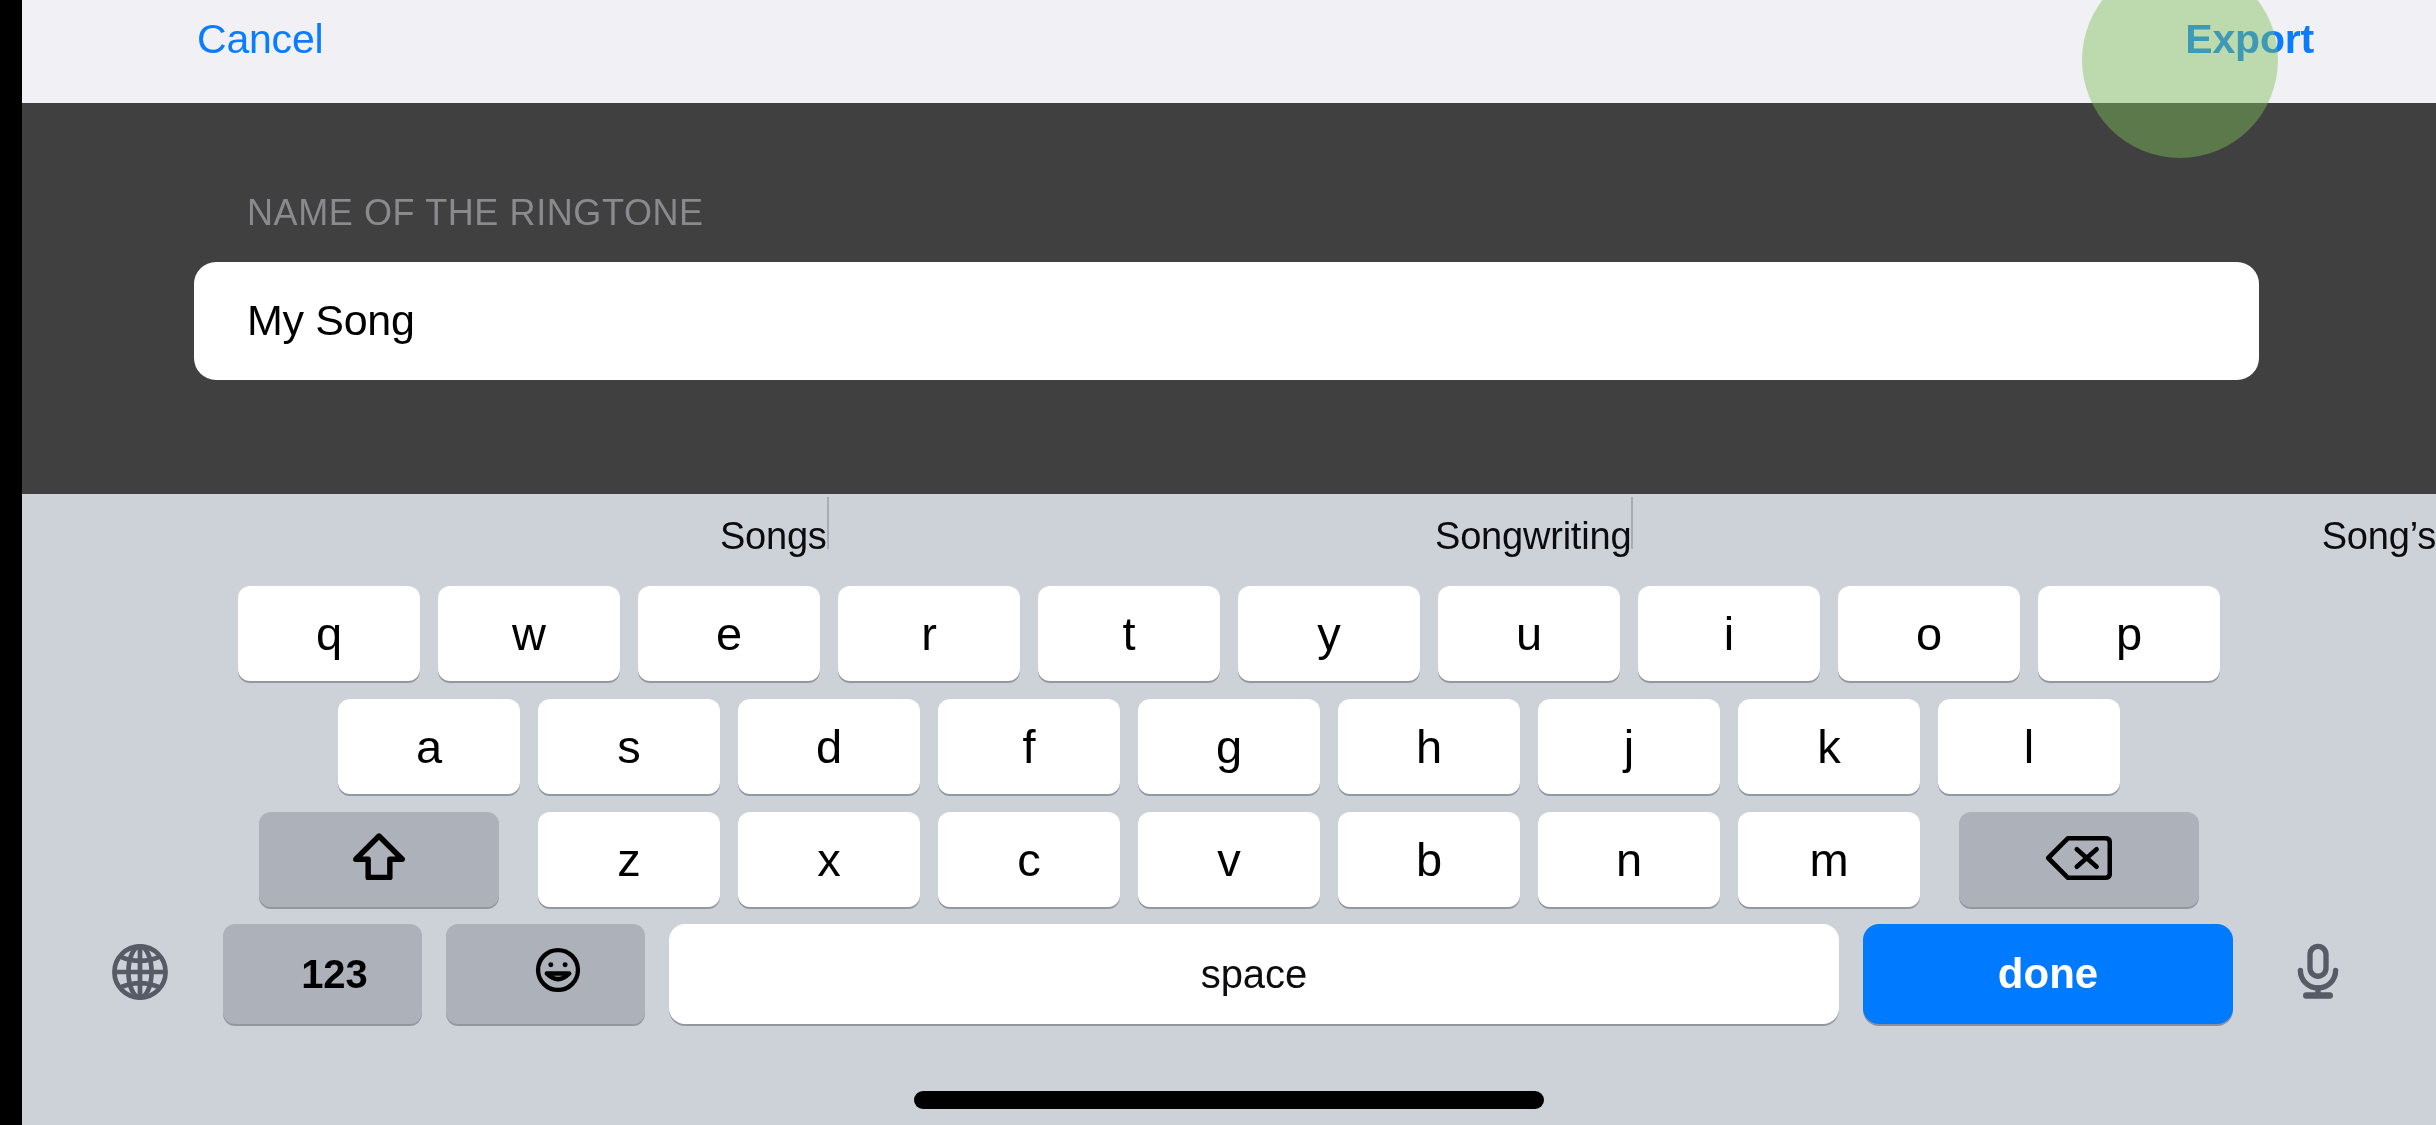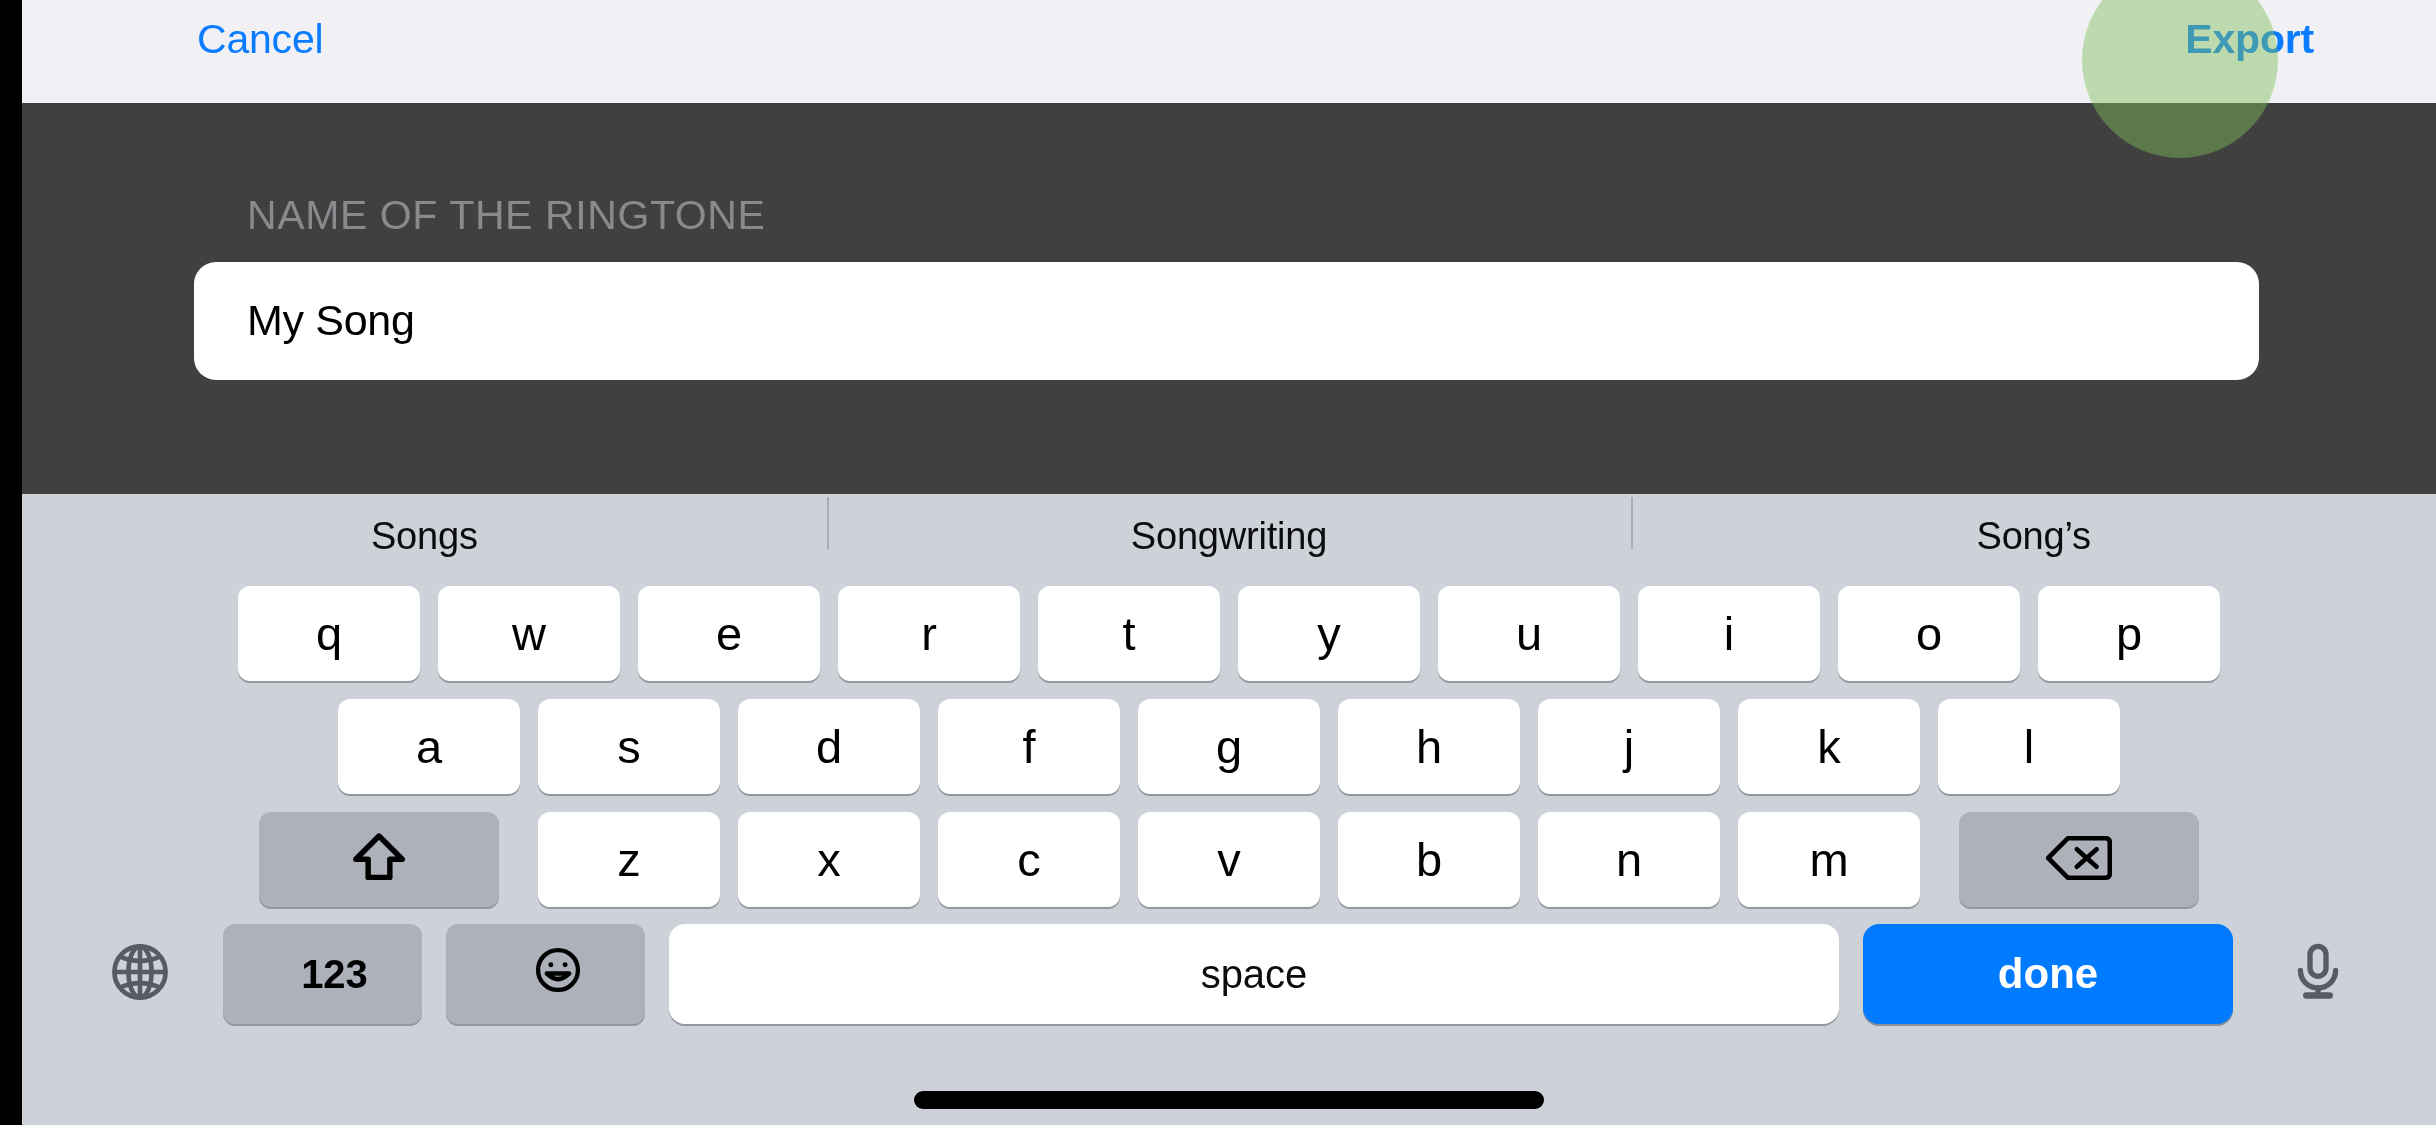--- a/index.html
+++ b/index.html
@@ -76,21 +76,21 @@
     border-radius: 50%;
     background: rgba(126, 190, 88, 0.45);
     pointer-events: none;
   }
 
   
   #section-header {
     position: absolute;
     left: 225px;
     top: 192px;
-    font-size: 41px;
+    font-size: 36px;
     color: #8A8A8E;
     letter-spacing: 0.6px;
   }
   #name-field {
     position: absolute;
     left: 172px;
     top: 262px;
     width: 2065px;
     height: 118px;
     background: #FFFFFF;
@@ -120,21 +120,21 @@
   #predictive-bar {
     position: absolute;
     left: 0; top: 0;
     width: 100%;
     height: 85px;
     display: flex;
     align-items: center;
   }
   .pred-cell {
     flex: 1 1 0;
-    text-align: center;
+    text-align: right;
     font-size: 38px;
     color: #0C0C0E;
     letter-spacing: -0.2px;
     position: relative;
     cursor: pointer;
   }
   .pred-cell + .pred-cell::before {
     content: "";
     position: absolute;
     left: 0;

